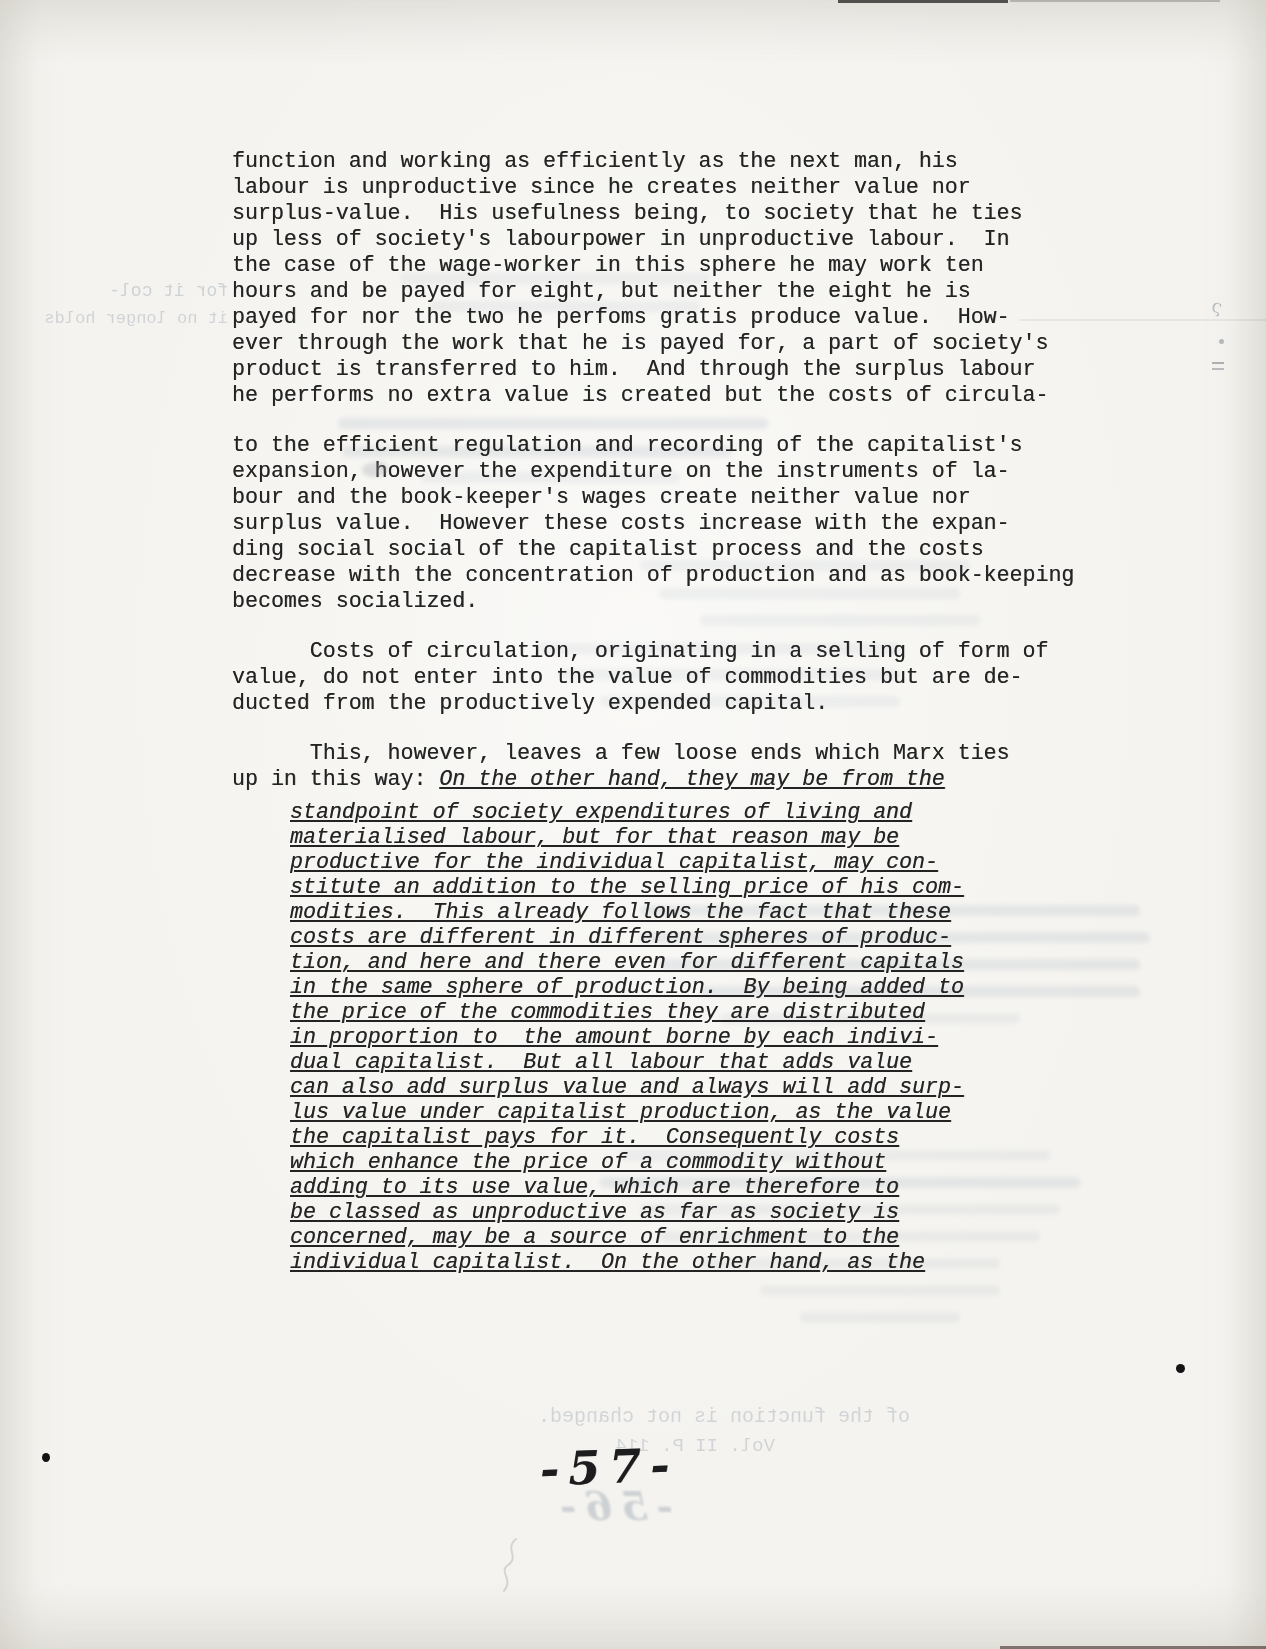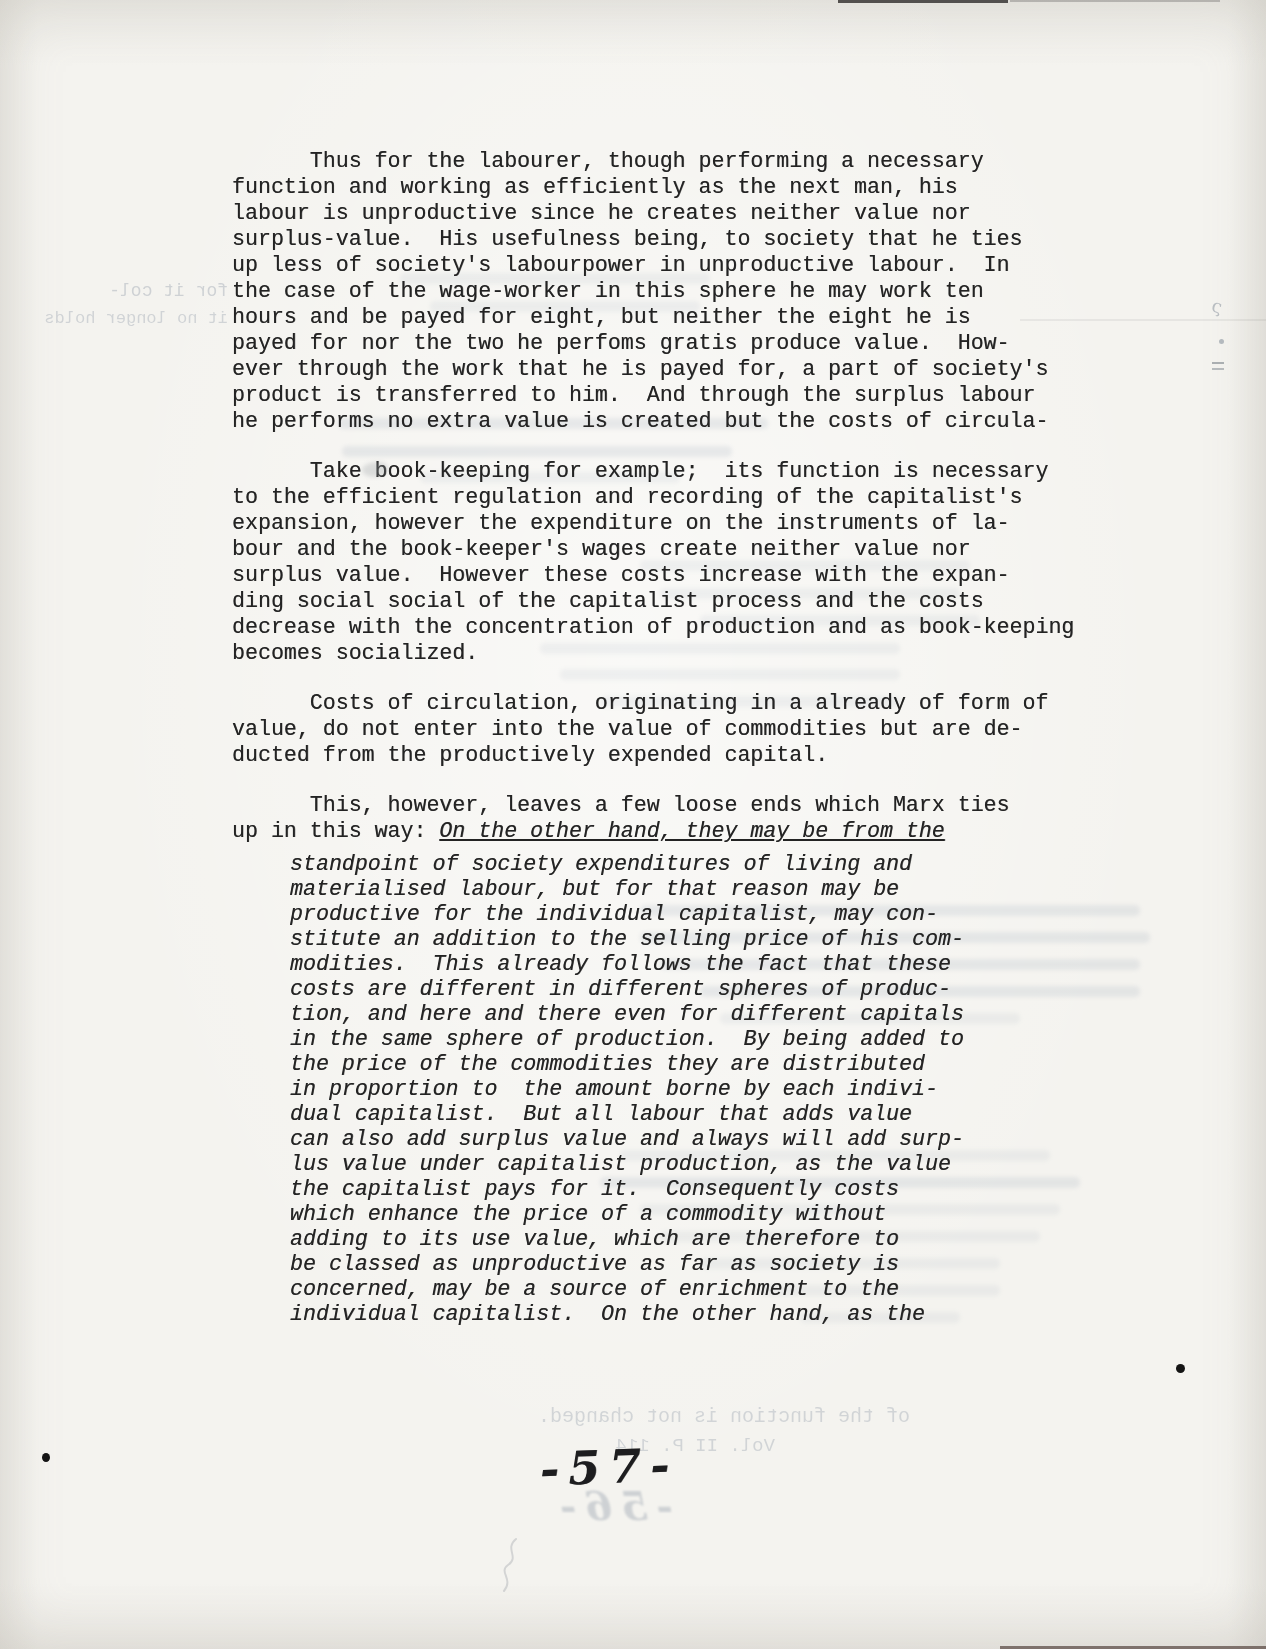--- a/index.html
+++ b/index.html
@@ -18,21 +18,21 @@
     color:#232323;
   }
   
   .doc{
     position:absolute;left:232px;top:148px;
     font-size:21.6px;line-height:26px;
     text-shadow:0.35px 0 0 rgba(20,20,20,0.55);
   }
   .para{margin:0 0 24px 0;}
   .para.mixed{margin-bottom:8px;}
-  .para.quote{margin:0 0 0 58px;font-style:italic;line-height:25px;}
+  .para.quote{margin:0 0 0 58px;font-style:italic;line-height:25px;text-decoration:underline;}
   .line{white-space:pre;}
   .it{font-style:italic;text-decoration:underline;}
 
   
   .pagenum{
     position:absolute;left:540px;top:1440px;
     font-family:"DejaVu Serif",serif;
     font-style:italic;font-weight:bold;
     font-size:46px;letter-spacing:9px;
     color:#1d1d1f;transform:rotate(-2deg);
@@ -98,44 +98,42 @@
   <div class="bar" style="left:620px;top:1150px;width:430px;"></div>
   <div class="bar dk" style="left:600px;top:1177px;width:480px;"></div>
   <div class="bar" style="left:640px;top:1204px;width:420px;"></div>
   <div class="bar" style="left:660px;top:1231px;width:380px;"></div>
   <div class="bar" style="left:700px;top:1258px;width:300px;"></div>
   <div class="bar" style="left:760px;top:1285px;width:240px;"></div>
   <div class="bar" style="left:800px;top:1312px;width:160px;"></div>
 
   <div class="doc">
       <div class="para plain">
-        <div class="line">      Thus for the labourer, though performing a necessary</div>
         <div class="line">function and working as efficiently as the next man, his</div>
         <div class="line">labour is unproductive since he creates neither value nor</div>
         <div class="line">surplus-value.  His usefulness being, to society that he ties</div>
         <div class="line">up less of society's labourpower in unproductive labour.  In</div>
         <div class="line">the case of the wage-worker in this sphere he may work ten</div>
         <div class="line">hours and be payed for eight, but neither the eight he is</div>
         <div class="line">payed for nor the two he perfoms gratis produce value.  How-</div>
         <div class="line">ever through the work that he is payed for, a part of society's</div>
         <div class="line">product is transferred to him.  And through the surplus labour</div>
         <div class="line">he performs no extra value is created but the costs of circula-</div>
       </div>
       <div class="para plain">
-        <div class="line">      Take book-keeping for example;  its function is necessary</div>
         <div class="line">to the efficient regulation and recording of the capitalist's</div>
         <div class="line">expansion, however the expenditure on the instruments of la-</div>
         <div class="line">bour and the book-keeper's wages create neither value nor</div>
         <div class="line">surplus value.  However these costs increase with the expan-</div>
         <div class="line">ding social social of the capitalist process and the costs</div>
         <div class="line">decrease with the concentration of production and as book-keeping</div>
         <div class="line">becomes socialized.</div>
       </div>
       <div class="para plain">
-        <div class="line">      Costs of circulation, originating in a already of form of</div>
+        <div class="line">      Costs of circulation, originating in a selling of form of</div>
         <div class="line">value, do not enter into the value of commodities but are de-</div>
         <div class="line">ducted from the productively expended capital.</div>
       </div>
       <div class="para mixed">
         <div class="line"><span>      This, however, leaves a few loose ends which Marx ties</span></div>
         <div class="line"><span>up in this way: </span><span class="it">On the other hand, they may be from the</span></div>
       </div>
       <div class="para quote">
         <div class="line">standpoint of society expenditures of living and</div>
         <div class="line">materialised labour, but for that reason may be</div>

